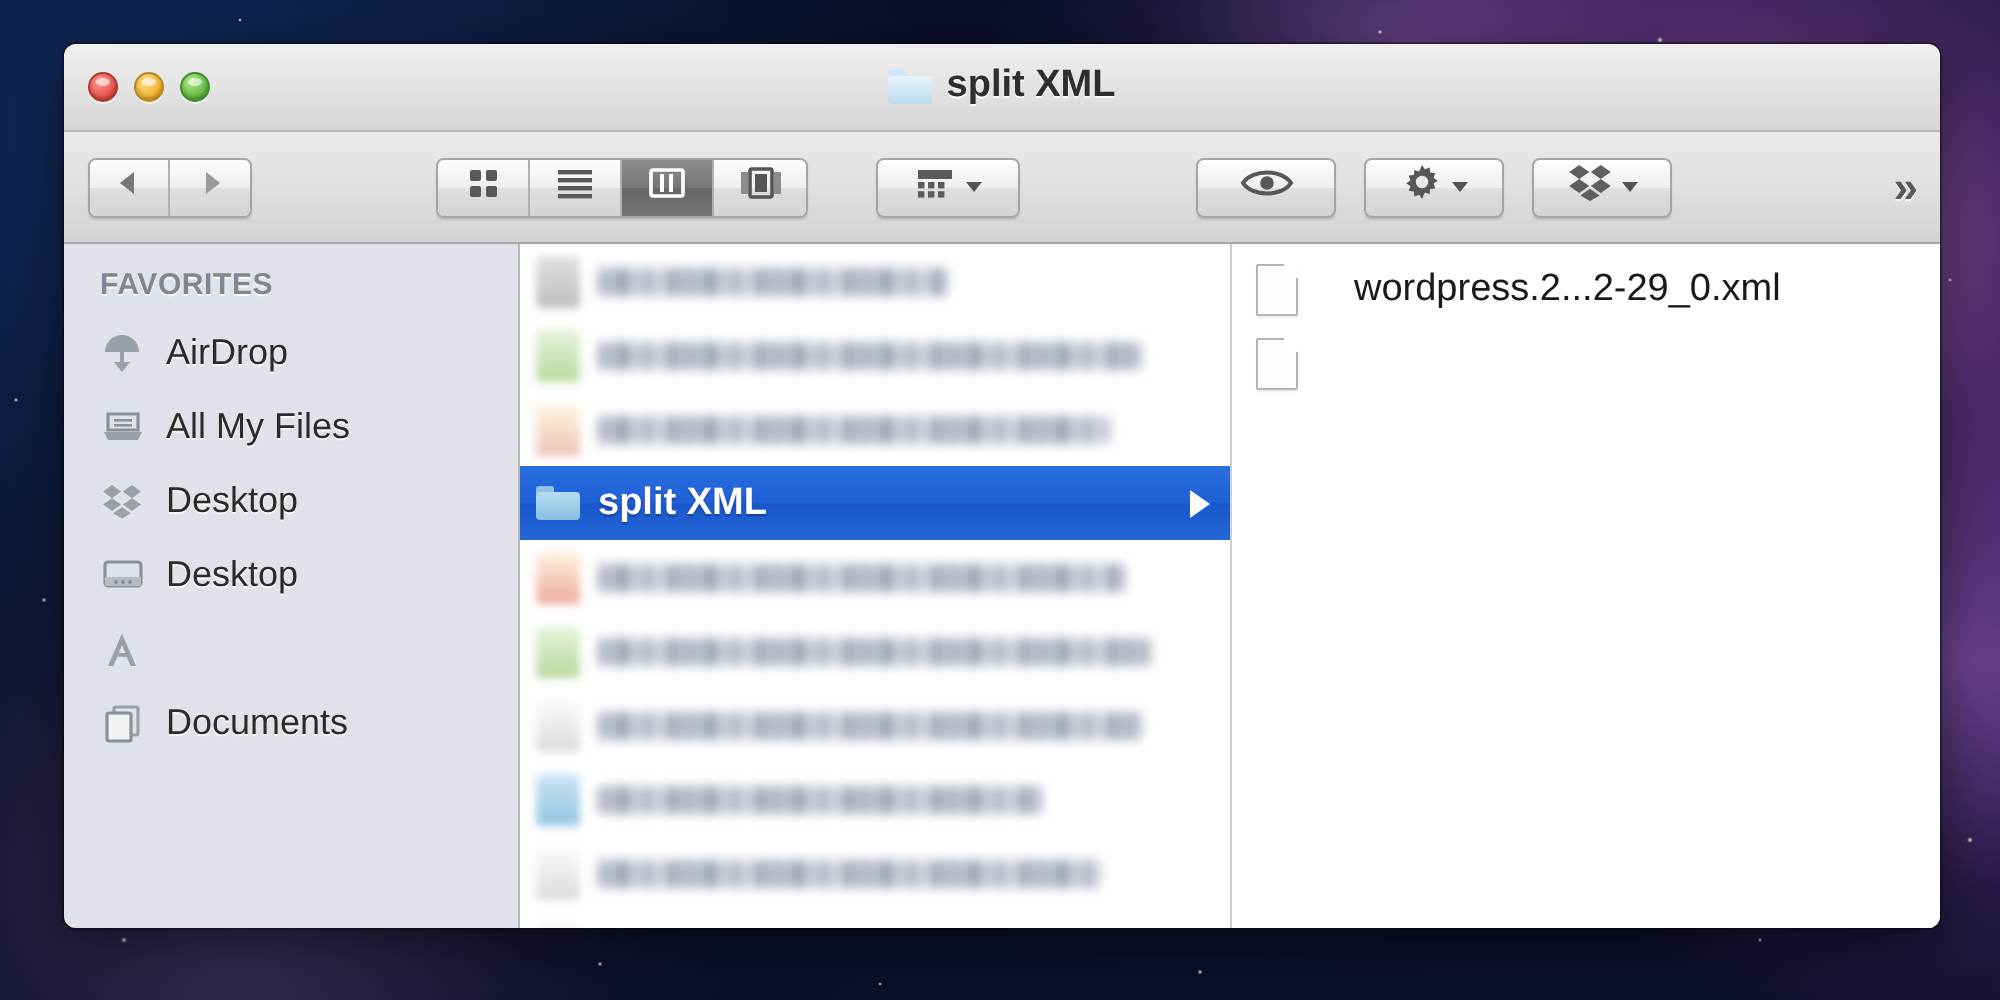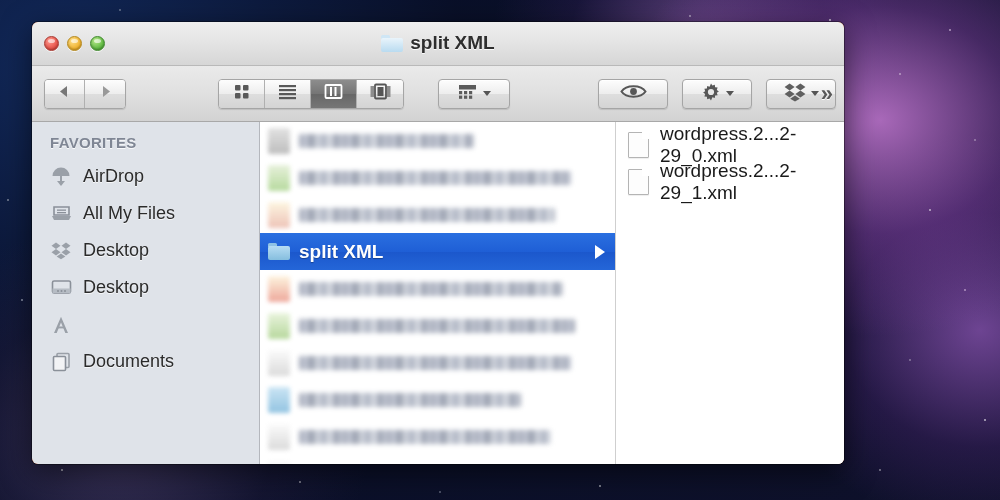--- a/index.html
+++ b/index.html
@@ -44,21 +44,21 @@
       radial-gradient(1.2px 1.2px at 300px 482px, #fff, transparent),
       radial-gradient(1px 1px at 440px 492px, #e6ecff, transparent),
       radial-gradient(1.3px 1.3px at 600px 486px, #fff, transparent),
       radial-gradient(1px 1px at 120px 10px, #fff, transparent),
       radial-gradient(1.1px 1.1px at 8px 200px, #fff, transparent);
     opacity:.95;
   }
 
   
   #finder {
-    position:absolute; left:32px; top:22px; width:812px; height:442px;
+    position:absolute; left:32px; top:22px; width:938px; height:442px;
     border-radius:6px 6px 6px 6px;
     box-shadow:0 8px 30px rgba(0,0,0,.55), 0 0 0 1px rgba(0,0,0,.35);
     overflow:hidden;
     background:#c2410c;
   }
 
   
   .titlebar {
     height:44px; position:relative;
     background:linear-gradient(to bottom,#efefef 0%,#e4e4e4 48%,#d6d6d6 100%);
@@ -146,21 +146,21 @@
   .disclosure { position:absolute; right:10px; width:0;height:0;
     border-top:7px solid transparent;border-bottom:7px solid transparent;border-left:10px solid #fff; }
 
   
   .blur-row { height:37px; display:flex; align-items:center; gap:9px; padding-left:8px; }
   .blur-icon { width:22px; height:26px; flex:none; border-radius:2px; filter:blur(2.2px); opacity:.75; }
   .blur-text { height:14px; border-radius:2px; filter:blur(2.6px); opacity:.82;
     background:repeating-linear-gradient(90deg,
       #8c93a6 0px,#b9bfcd 7px,#7d8598 12px,#c9ced8 19px,#9aa2b4 25px,#d6dae2 31px,#868ea1 37px,#c2c7d2 44px); }
 
-  .file-row { height:37px; display:flex; align-items:center; gap:11px; padding-left:12px; }
+  .file-row { height:37px; display:flex; align-items:center; gap:28px; padding-left:12px; }
   .file-name { font-size:19px; color:#1a1a1a; }
 
   .doc-icon { width:21px; height:26px; flex:none; position:relative;
     background:#fdfdfd; border:1px solid #b4b4b4; border-radius:1px;
     box-shadow:0 1px 1px rgba(0,0,0,.07); }
   .doc-icon::after { content:""; position:absolute; right:-1px; top:-1px;
     border-width:0 7px 7px 0; border-style:solid; border-color:#d8d8d8 #fff #fff #d8d8d8; }
 
   .folder { position:relative; width:22px; height:17px; flex:none; }
   .folder .tab { position:absolute; left:0; top:0; width:9px; height:4px; border-radius:1.5px 1.5px 0 0; }
@@ -430,19 +430,18 @@
 
       </div>
 
       <div class="col col-2">
         <div class="file-row">
           <span class="doc-icon"></span>
           <span class="file-name">wordpress.2...2-29_0.xml</span>
         </div>
         <div class="file-row">
           <span class="doc-icon"></span>
-          <span class="file-name">wordpress.2...2-29_1.xml</span>
         </div>
       </div>
 
     </div>
   </div>
 </div>
 
 </body></html>

